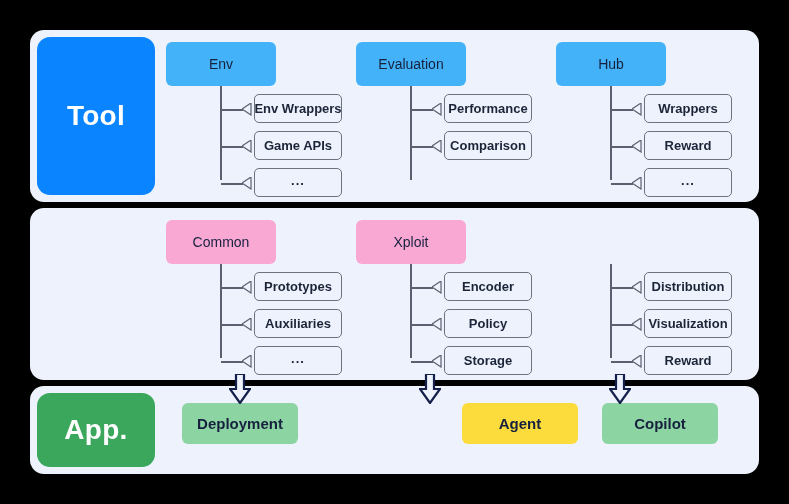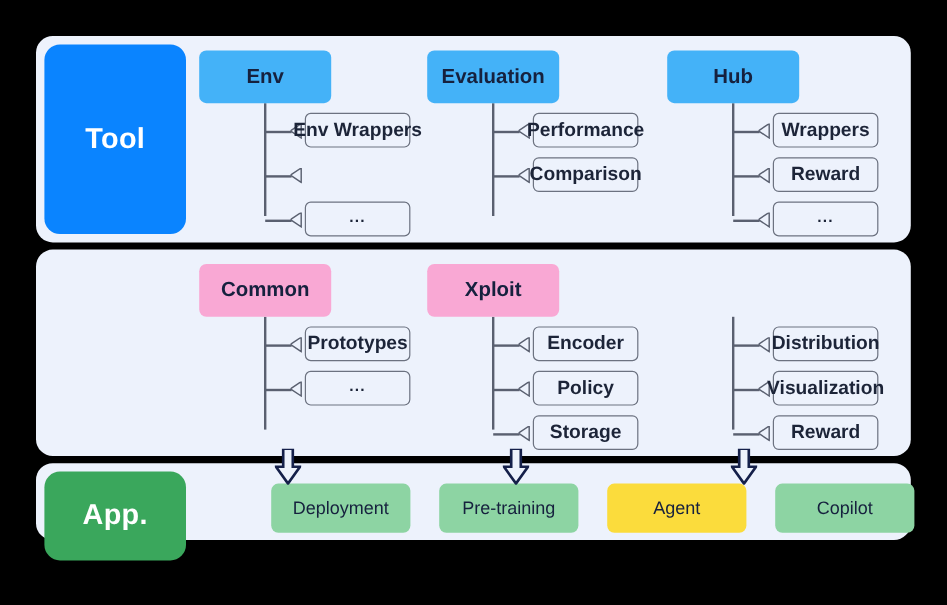--- a/index.html
+++ b/index.html
@@ -23,35 +23,35 @@
 
   
   .row-panel {
     position: absolute;
     background: #EDF2FC;
     border-radius: 14px;
     box-sizing: border-box;
   }
   #row-tool  { left: 30px; top: 30px;  width: 729px; height: 172px; }
   #row-core  { left: 30px; top: 208px; width: 729px; height: 172px; }
-  #row-app   { left: 30px; top: 386px; width: 729px; height: 64px;  }
+  #row-app   { left: 30px; top: 386px; width: 729px; height: 88px;  }
 
   
   .layer-label {
     position: absolute;
     left: 7px;
     top: 7px;
     width: 118px;
     border-radius: 13px;
     display: flex;
     align-items: center;
     justify-content: center;
     color: #FFFFFF;
     font-weight: bold;
-    font-size: 24px;
+    font-size: 28px;
     letter-spacing: 0.3px;
   }
   #row-tool .layer-label { height: 158px; background: #0A84FF; }
   #row-core .layer-label { height: 158px; background: #FA6E6C; }
   #row-app  .layer-label { height: 74px;  background: #3AA75C; }
 
   
   .group {
     position: absolute;
     width: 176px;
@@ -63,22 +63,22 @@
   #row-tool .group, #row-core .group { top: 12px; }
 
   .group-header {
     position: relative;
     width: 110px;
     height: 44px;
     border-radius: 6px;
     display: flex;
     align-items: center;
     justify-content: center;
-    font-size: 17px;
-    font-weight: bold;
+    font-size: 14px;
+    font-weight: normal;
     color: #16213E;
     z-index: 2;
   }
   .hdr-blue  { background: #44B2F8; }
   .hdr-coral { background: #f9a8d4; }
 
   
   .trunk {
     position: absolute;
     left: 54px;
@@ -125,21 +125,21 @@
     top: 0;
     width: 88px;
     height: 29px;
     box-sizing: border-box;
     background: #EDF2FC;
     border: 1.3px solid #6C7280;
     border-radius: 5px;
     display: flex;
     align-items: center;
     justify-content: center;
-    font-size: 16px;
+    font-size: 13px;
     font-weight: bold;
     color: #1C2438;
     white-space: nowrap;
   }
   .child-box.dots {
     font-size: 13px;
     letter-spacing: 1px;
     padding-bottom: 5px;
   }
 
@@ -147,23 +147,22 @@
   .app-box {
     position: absolute;
     top: 17px;
     width: 116px;
     height: 41px;
     border-radius: 6px;
     display: flex;
     align-items: center;
     justify-content: center;
     font-size: 15px;
-    font-weight: normal;
+    font-weight: bold;
     color: #16213E;
-    margin-left: 44px;
   }
   .app-green  { background: #8DD4A3; }
   .app-yellow { background: #FBDC3C; }
   #app-0 { left: 152px; }
   #app-1 { left: 292px; }
   #app-2 { left: 432px; }
   #app-3 { left: 572px; }
 
   
   .down-arrow {
@@ -198,20 +197,21 @@
           </div>
           <div class="child-box">Env Wrappers</div>
         </div>
         <div class="child-row">
           <div class="stub"></div>
           <div class="arrowhead">
             <svg width="10" height="13" viewBox="0 0 10 13">
                 <polygon points="9,0 9,12 0,6" fill="#EDF2FC" stroke="#5A6070" stroke-width="1.2"></polygon>
               </svg>
           </div>
+          <div class="child-box">Game APIs</div>
         </div>
         <div class="child-row">
           <div class="stub"></div>
           <div class="arrowhead">
             <svg width="10" height="13" viewBox="0 0 10 13">
                 <polygon points="9,0 9,12 0,6" fill="#EDF2FC" stroke="#5A6070" stroke-width="1.2"></polygon>
               </svg>
           </div>
           <div class="child-box dots">...</div>
         </div>
@@ -285,20 +285,29 @@
       <div class="trunk t-3"></div>
       <div class="children">
         <div class="child-row">
           <div class="stub"></div>
           <div class="arrowhead">
             <svg width="10" height="13" viewBox="0 0 10 13">
                 <polygon points="9,0 9,12 0,6" fill="#EDF2FC" stroke="#5A6070" stroke-width="1.2"></polygon>
               </svg>
           </div>
           <div class="child-box">Prototypes</div>
+        </div>
+        <div class="child-row">
+          <div class="stub"></div>
+          <div class="arrowhead">
+            <svg width="10" height="13" viewBox="0 0 10 13">
+                <polygon points="9,0 9,12 0,6" fill="#EDF2FC" stroke="#5A6070" stroke-width="1.2"></polygon>
+              </svg>
+          </div>
+          <div class="child-box">Auxiliaries</div>
         </div>
         <div class="child-row">
           <div class="stub"></div>
           <div class="arrowhead">
             <svg width="10" height="13" viewBox="0 0 10 13">
                 <polygon points="9,0 9,12 0,6" fill="#EDF2FC" stroke="#5A6070" stroke-width="1.2"></polygon>
               </svg>
           </div>
           <div class="child-box dots">...</div>
         </div>
@@ -369,21 +378,20 @@
           </div>
           <div class="child-box">Reward</div>
         </div>
       </div>
     </div>
   </div>
 
   <div class="row-panel" id="row-app">
     <div class="layer-label">App.</div>
     <div class="app-box app-green" id="app-0">Deployment</div>
-    <div class="app-box app-green" id="app-1">Pre-training</div>
     <div class="app-box app-yellow" id="app-2">Agent</div>
     <div class="app-box app-green" id="app-3">Copilot</div>
   </div>
 
   <div class="down-arrow" id="arr-0">
     <svg width="22" height="30" viewBox="0 0 22 30">
       <polygon points="7,0 15,0 15,15 21,15 11,29 1,15 7,15" fill="#EDF2FC" stroke="#15204A" stroke-width="2.2" stroke-linejoin="miter"></polygon>
     </svg>
   </div>
   <div class="down-arrow" id="arr-1">

